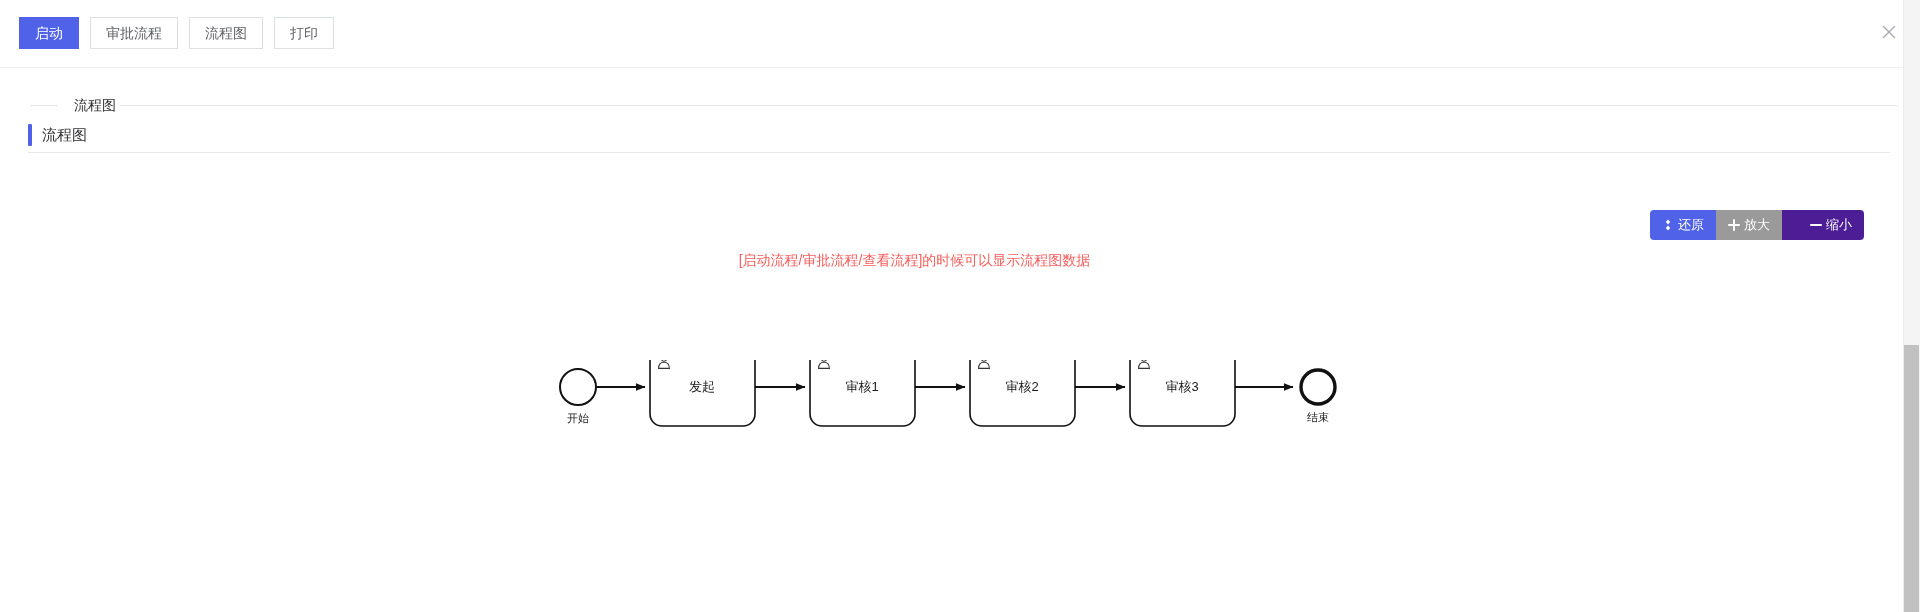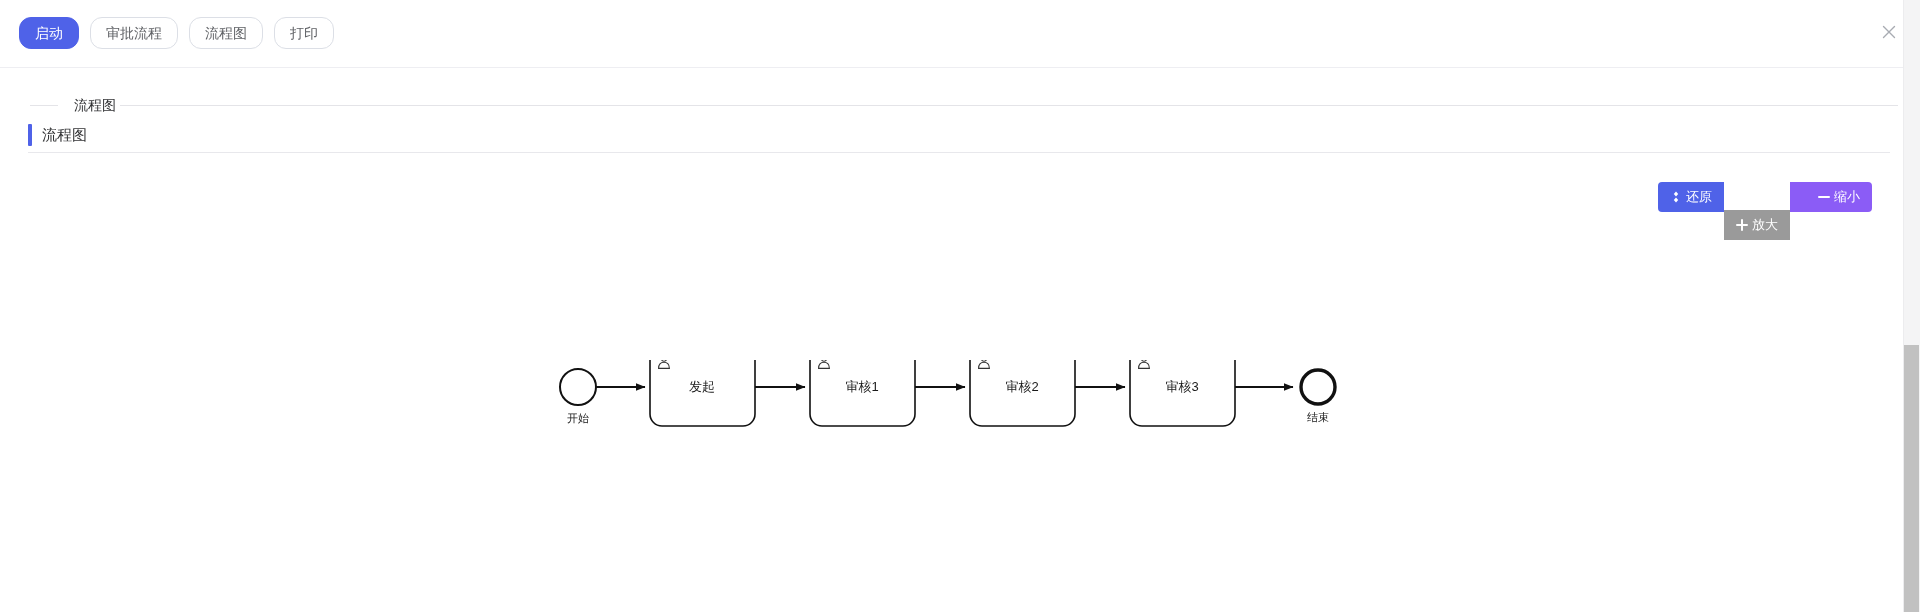--- a/index.html
+++ b/index.html
@@ -32,21 +32,21 @@
     left: 19px;
     top: 17px;
     display: flex;
     gap: 11px;
     align-items: center;
   }
   .btn {
     height: 32px;
     box-sizing: border-box;
     padding: 0 15px;
-    border-radius: 12px;
+    border-radius: 0;
     border: 1px solid #dcdfe6;
     background: #ffffff;
     color: #606266;
     font-size: 14px;
     line-height: 30px;
     white-space: nowrap;
     cursor: pointer;
     font-family: "Liberation Sans", "DejaVu Sans", sans-serif;
   }
   .btn-primary {
@@ -123,43 +123,43 @@
     font-size: 15px;
     line-height: 22px;
     color: #303133;
     white-space: nowrap;
   }
 
   
   .zoom-controls {
     position: absolute;
     top: 182px;
-    right: 48px;
+    right: 56px;
     display: flex;
-    align-items: flex-start;
+    align-items: flex-end;
     box-shadow: 0 0 0 0 transparent;
   }
   .zbtn {
     height: 30px;
     box-sizing: border-box;
     padding: 0 12px;
     border: none;
     color: #ffffff;
     font-size: 13px;
     line-height: 30px;
     cursor: pointer;
     white-space: nowrap;
     display: flex;
     align-items: center;
     gap: 4px;
     font-family: "Liberation Sans", "DejaVu Sans", sans-serif;
   }
   .zbtn-restore { background: #4f62e8; border-top-left-radius: 4px; border-bottom-left-radius: 4px; }
   .zbtn-zoomin  { background: #9a9a9a; margin-top: 28px; }
-  .zbtn-zoomout { background: #8b5cf6; border-top-right-radius: 4px; border-bottom-right-radius: 4px; padding-left: 28px; }
+  .zbtn-zoomout { background: #4c1d95; border-top-right-radius: 4px; border-bottom-right-radius: 4px; padding-left: 28px; }
   .zicon { display: inline-block; width: 12px; height: 12px; position: relative; }
   .zicon svg { display:block; width:12px; height:12px; }
 
   
   .hint-text {
     position: absolute;
     top: 252px;
     left: 0;
     width: 1829px;
     text-align: center;
@@ -263,20 +263,21 @@
     <button class="zbtn zbtn-zoomout">
       <span class="zicon">
         <svg viewBox="0 0 12 12" aria-hidden="true">
           <path d="M1 6 L11 6" stroke="#ffffff" stroke-width="2" stroke-linecap="round"></path>
         </svg>
       </span>
       <span>缩小</span>
     </button>
   </div>
 
+  <div class="hint-text">[启动流程/审批流程/查看流程]的时候可以显示流程图数据</div>
 
   <div class="flow-wrap">
     <svg class="flow-svg" width="1829" height="130" viewBox="0 0 1829 130">
       <defs>
         <marker id="arrow" markerWidth="10" markerHeight="8" refX="9.5" refY="4" orient="auto" markerUnits="userSpaceOnUse">
           <path d="M0,0 L10,4 L0,8 z" fill="#111111"></path>
         </marker>
         <g id="user-task-glyph">
           <rect x="0" y="0" width="16" height="16" fill="none"></rect>
           <circle cx="8" cy="4.6" r="2.6" fill="none" stroke="#333333" stroke-width="1.1"></circle>

